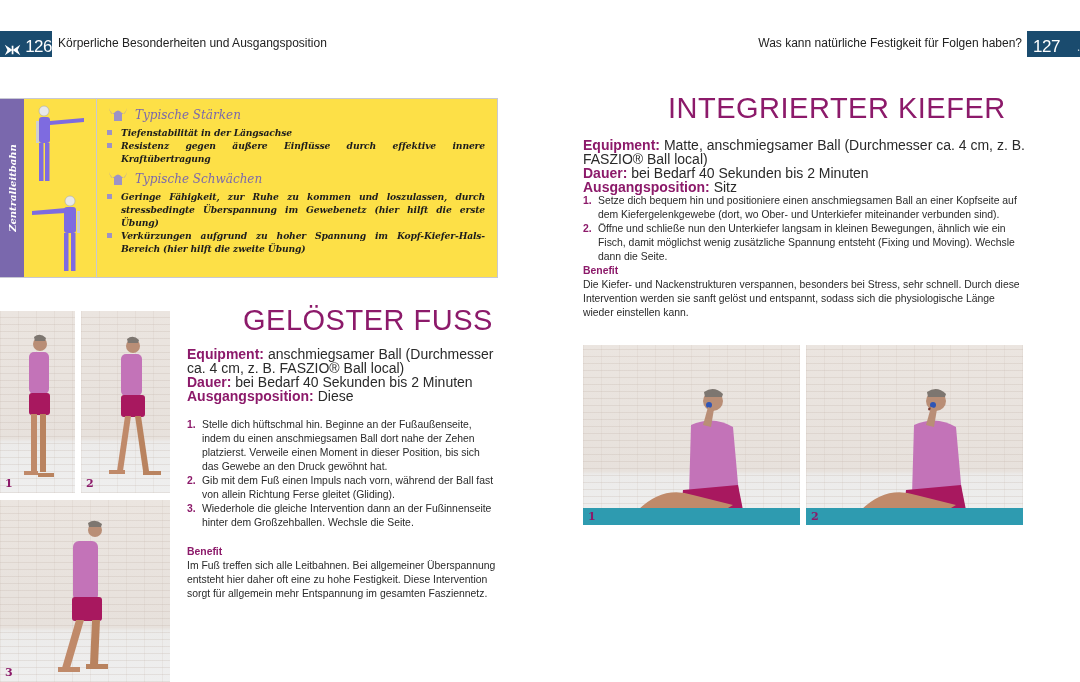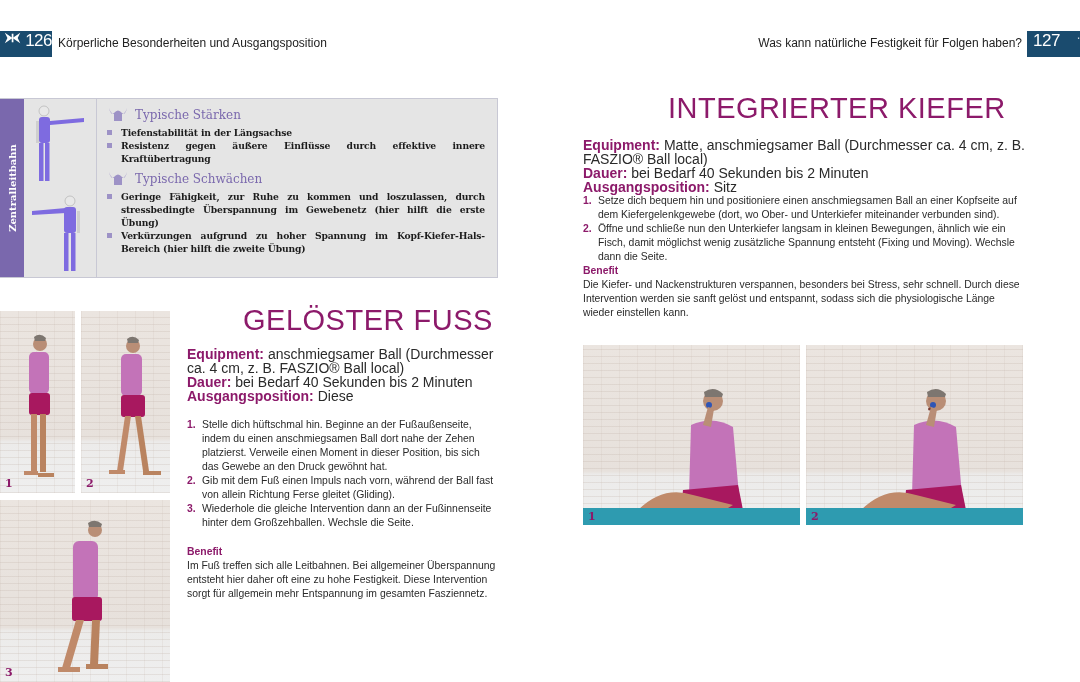--- a/index.html
+++ b/index.html
@@ -1,30 +1,30 @@
 <!DOCTYPE html>
 <html><head>
 <meta charset="utf-8">
 <style>
   * { box-sizing: border-box; margin: 0; padding: 0; }
   html, body { width: 1080px; height: 682px; overflow: hidden; background: #ffffff; }
   body { position: relative; font-family: "Liberation Sans", sans-serif; color: #2a2a2a; }
 
   
   .pagenum { position: absolute; top: 31px; height: 26px; background: #1a4b6e; color: #fff;
-    display: flex; align-items: flex-start; font-family: "Liberation Sans", sans-serif; font-size: 17px; letter-spacing: -0.5px; }
+    display: flex; align-items: flex-end; font-family: "Liberation Sans", sans-serif; font-size: 17px; letter-spacing: -0.5px; }
   .pagenum.left { left: 0; width: 52px; padding-left: 4px; gap: 4px; }
   .pagenum.right { left: 1027px; width: 53px; padding-left: 6px; gap: 17px; }
   .hdr-title { position: absolute; top: 36px; font-size: 12px; color: #222; }
   .hdr-title.left { left: 58px; }
   .hdr-title.right { right: 58px; }
   .icon-svg { display: inline-block; }
 
   
-  .infobox { position: absolute; left: 0; top: 98px; width: 498px; height: 180px; border: 1px solid #c8c8d4; border-left: none; background: #e5e5e5; display: flex; }
+  .infobox { position: absolute; left: 0; top: 98px; width: 498px; height: 180px; border: 1px solid #c8c8d4; border-left: none; background: #fde047; display: flex; font-style: italic; }
   .sidebar-tab { width: 24px; background: #7a68ad; position: relative; }
   .sidebar-tab span { position: absolute; left: 50%; top: 50%; transform: translate(-50%,-50%) rotate(-90deg); color: #fff; font-family: "DejaVu Serif", serif; font-size: 10px; font-weight: bold; white-space: nowrap; }
   .figures { width: 73px; border-right: 1px solid #c8c8d4; position: relative; }
   .content { flex: 1; padding: 8px 12px 0 10px; font-family: "DejaVu Serif", serif; }
   .sec-head { display: flex; align-items: center; gap: 6px; color: #7a68ad; font-size: 12px; margin-bottom: 3px; }
   .sec-head + ul { margin-bottom: 6px; }
   .content ul { list-style: none; }
   .content li { font-size: 9.2px; line-height: 13px; padding-left: 14px; position: relative; color: #1c1c1c; text-align: justify; font-weight: bold; letter-spacing: -0.15px; }
   .content li::before { content: ""; position: absolute; left: 0; top: 4px; width: 5px; height: 5px; background: #9d92c6; }
 

